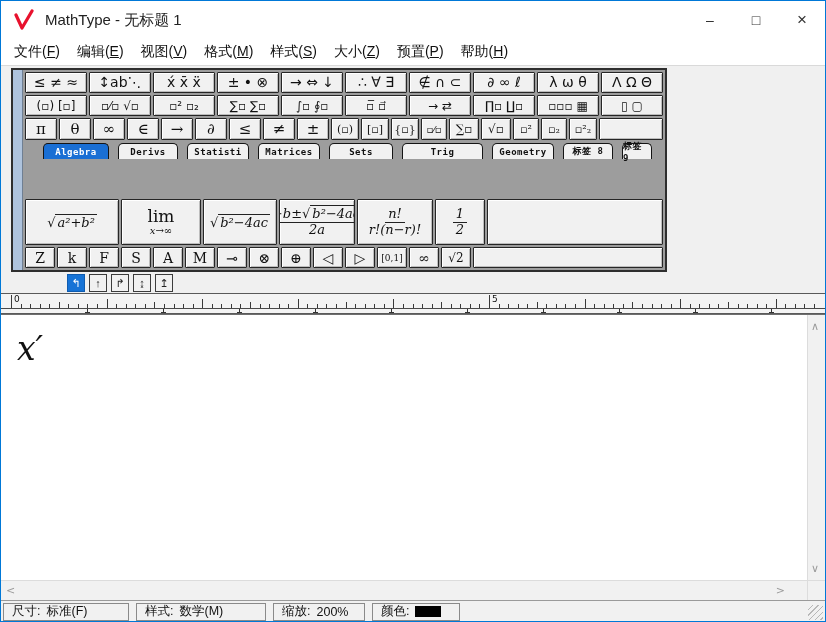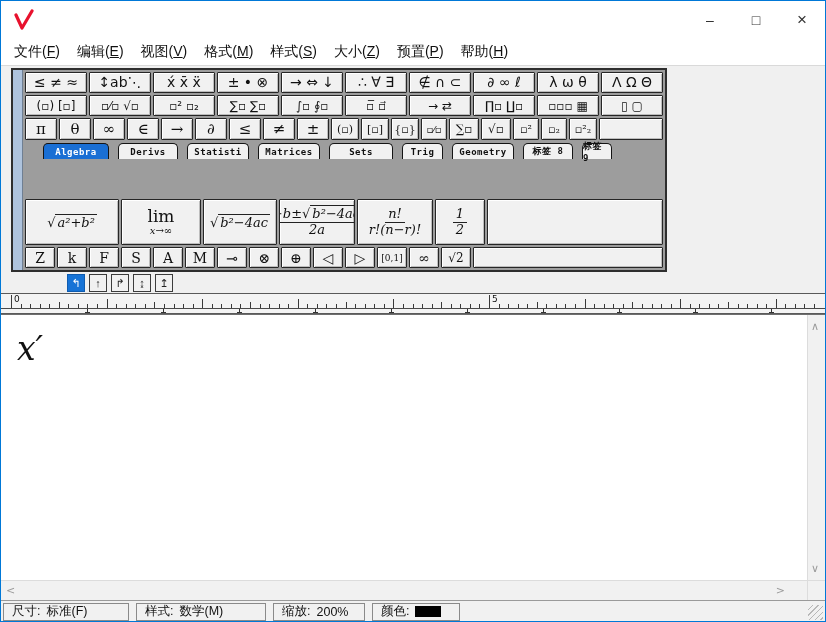--- a/index.html
+++ b/index.html
@@ -92,20 +92,21 @@
 </style>
 </head>
 <body>
 
 <div class="window">
 
   <div class="titlebar">
     <svg class="app-logo" viewBox="0 0 22 22">
       <path d="M3 6 L9 19 L19 2" stroke="#e8112d" stroke-width="3.2" fill="none" stroke-linecap="round" stroke-linejoin="round"></path>
     </svg>
+    <span class="title-text">MathType - 无标题 1</span>
     <div class="win-controls">
       <button class="win-btn">
           <span class="glyph">–</span>
         </button>
       <button class="win-btn">
           <span class="glyph">□</span>
         </button>
       <button class="win-btn" style="font-size:17px;">
           <span class="glyph">×</span>
         </button>
@@ -251,21 +252,21 @@
               </div>
               <div class="tab" style="width: 62px;">
                 <span>Statisti</span>
               </div>
               <div class="tab" style="width: 62px;">
                 <span>Matrices</span>
               </div>
               <div class="tab" style="width: 64px;">
                 <span>Sets</span>
               </div>
-              <div class="tab" style="width: 41px;">
+              <div class="tab" style="width: 81px;">
                 <span>Trig</span>
               </div>
               <div class="tab" style="width: 62px;">
                 <span>Geometry</span>
               </div>
               <div class="tab" style="width: 50px;">
                 <span>标签 8</span>
               </div>
               <div class="tab" style="width: 30px;">
                 <span>标签 9</span>

